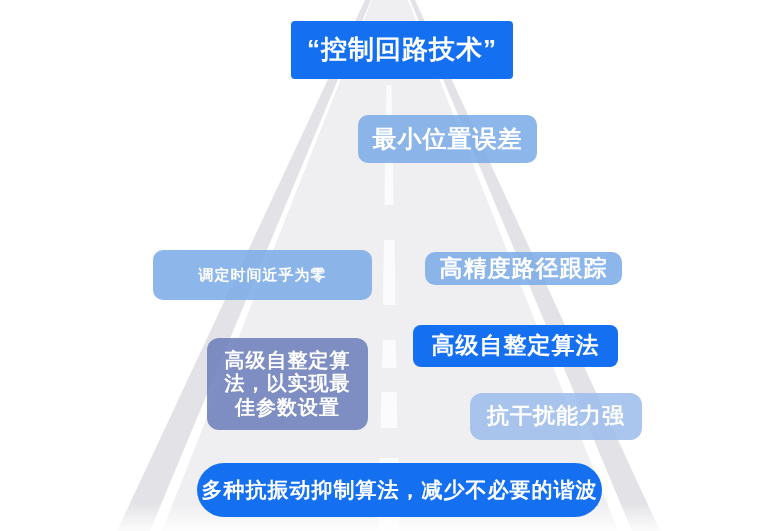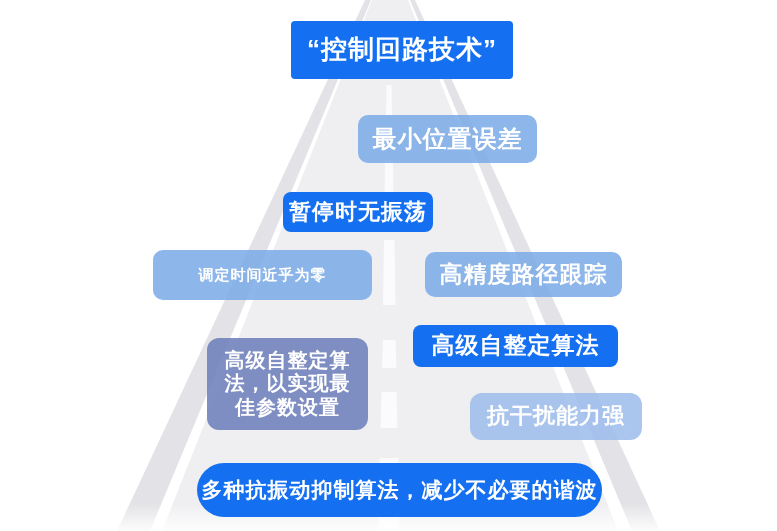--- a/index.html
+++ b/index.html
@@ -21,21 +21,21 @@
   }
   .blue   {background:#1470f0;}
   .light  {background:rgba(121,169,230,0.85);}
   .lighter{background:rgba(155,188,236,0.85);}
   .muted  {background:rgba(110,128,187,0.88);}
 
   .b-title   {left:291px;top:21px; width:222px;height:58px;border-radius:4px; font-size:26px;}
   .b-minpos  {left:358px;top:115px;width:179px;height:48px;border-radius:10px;font-size:24px;}
   .b-noosc   {left:283px;top:192px;width:150px;height:40px;border-radius:8px; font-size:22px;}
   .b-settle  {left:153px;top:250px;width:219px;height:50px;border-radius:10px;font-size:15px;}
-  .b-track   {left:425px;top:252px;width:197px;height:45px;border-radius:10px;font-size:23px;}
+  .b-track   {left:425px;top:252px;width:197px;height:33px;border-radius:10px;font-size:23px;}
   .b-autotune{left:207px;top:338px;width:161px;height:92px;border-radius:12px;font-size:20px;
               line-height:1.18;padding:10px 11px;justify-content:flex-start;text-align:center;}
   .b-overshoot{left:413px;top:325px;width:205px;height:42px;border-radius:8px;font-size:23px;}
   .b-antiint {left:470px;top:393px;width:172px;height:47px;border-radius:12px;font-size:22px;align-items:center;}
   .b-vibr    {left:197px;top:463px;width:405px;height:54px;border-radius:27px;font-size:21px;}
 </style>
 </head>
 <body>
 
 <div id="stage">
@@ -66,23 +66,20 @@
   </svg>
 
   <div class="pill blue b-title">
     <span>“控制回路技术”</span>
   </div>
 
   <div class="pill light b-minpos">
     <span>最小位置误差</span>
   </div>
 
-  <div class="pill blue b-noosc">
-    <span>暂停时无振荡</span>
-  </div>
 
   <div class="pill light b-settle">
     <span>调定时间近乎为零</span>
   </div>
 
   <div class="pill light b-track">
     <span>高精度路径跟踪</span>
   </div>
 
   <div class="pill muted b-autotune">

